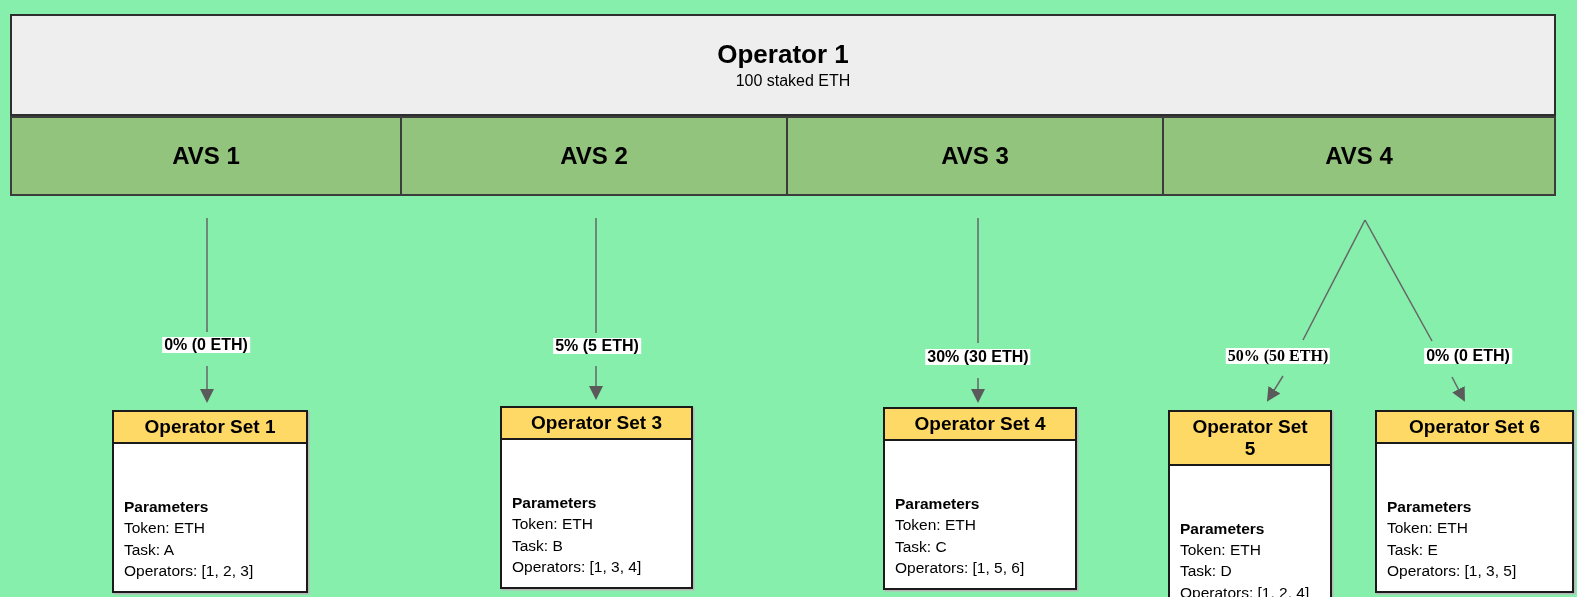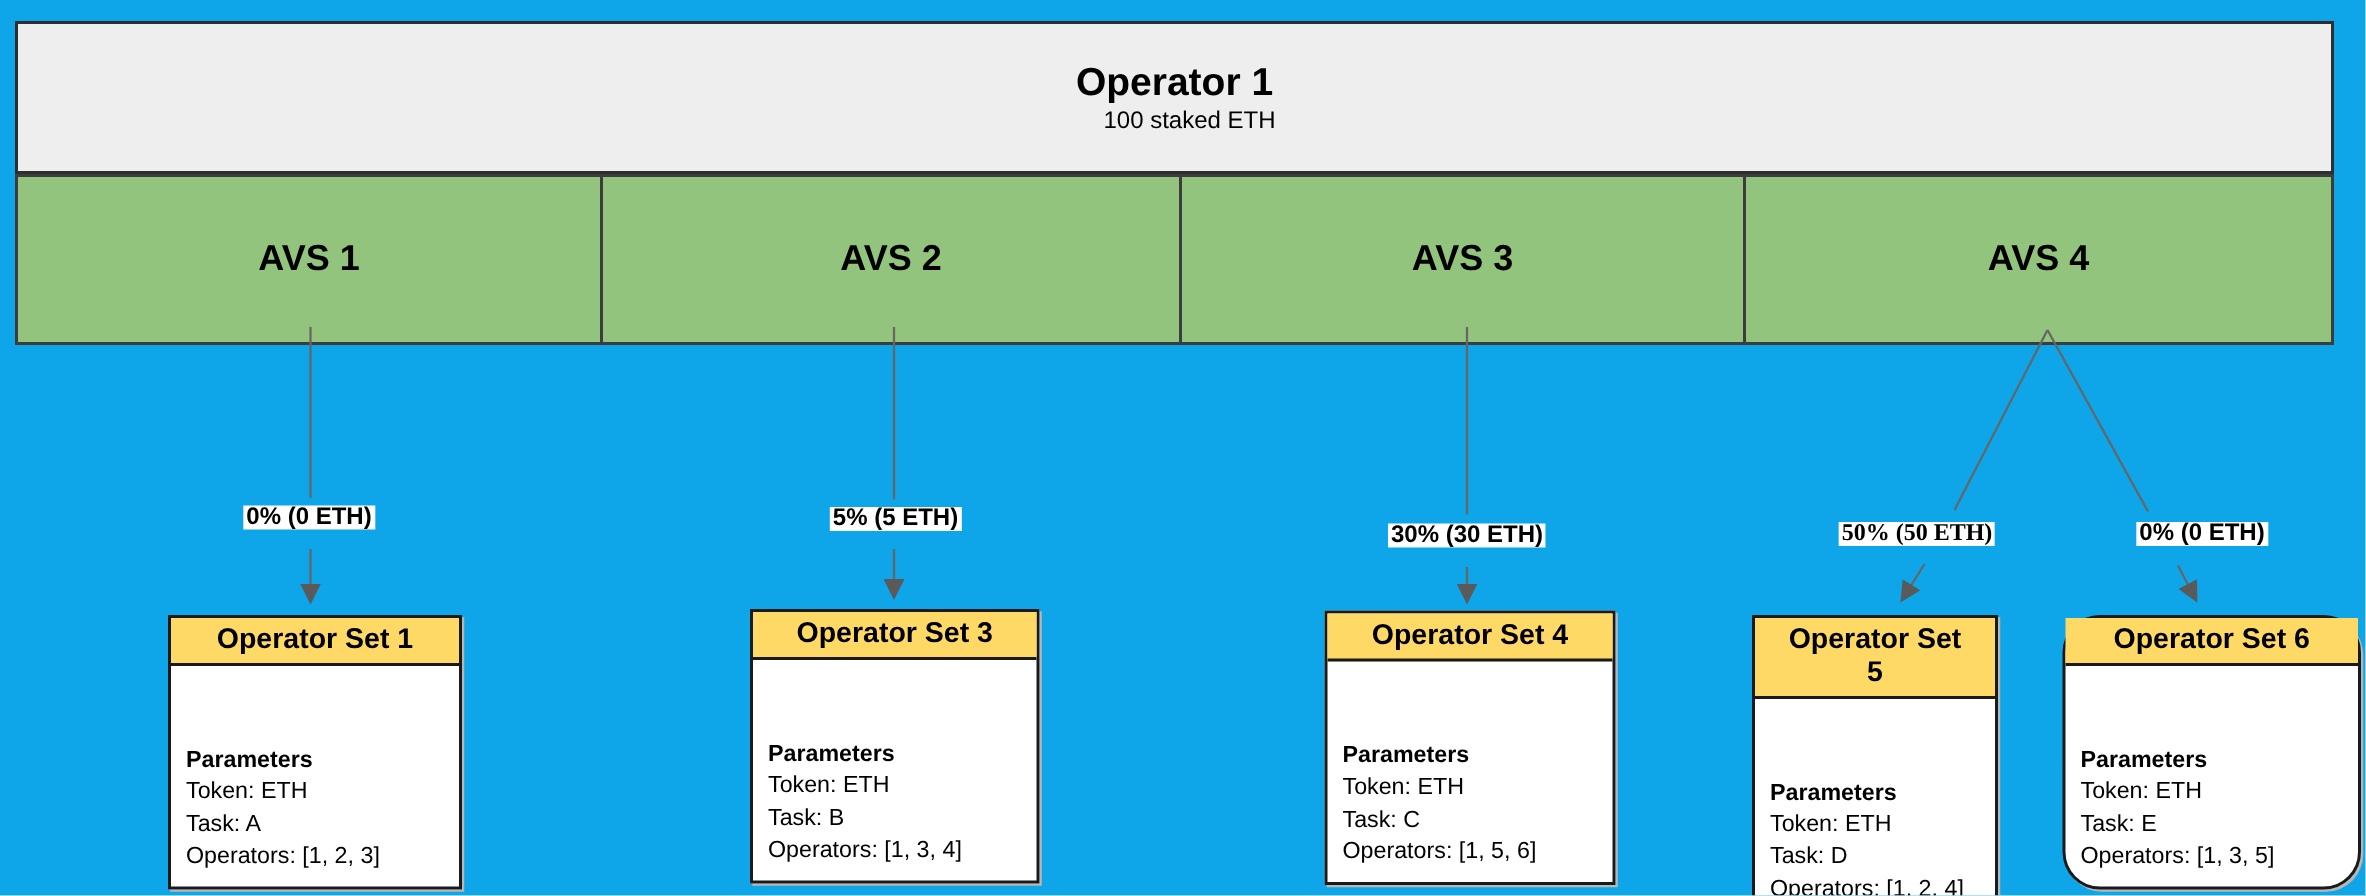--- a/index.html
+++ b/index.html
@@ -1,21 +1,21 @@
 <!DOCTYPE html>
 <html><head>
 <meta charset="utf-8">
 <style>
   html, body { margin: 0; padding: 0; background: #ffffff; }
   * { box-sizing: border-box; }
   .canvas {
     position: relative;
     width: 1577px;
     height: 597px;
-    background: #0ea5e9;
+    background: #86efac;
     font-family: "Liberation Sans", "DejaVu Sans", sans-serif;
     color: #000000;
     overflow: hidden;
   }
 
   
   .operator-box {
     position: absolute;
     left: 10px; top: 14px;
     width: 1546px; height: 102px;
@@ -25,21 +25,21 @@
     align-items: center; justify-content: center;
     text-align: center;
   }
   .operator-title { font-size: 26px; font-weight: bold; line-height: 1.15; }
   .operator-subtitle { font-size: 16px; margin-top: 3px; margin-left: 20px; }
 
   
   .avs-row {
     position: absolute;
     left: 10px; top: 116px;
-    width: 1546px; height: 114px;
+    width: 1546px; height: 80px;
     display: flex;
     border: 2px solid #3c3c3c;
     background: #93c47d;
   }
   .avs-cell {
     display: flex; align-items: center; justify-content: center;
     background: #93c47d;
     border-right: 2px solid #3c3c3c;
     font-size: 24px; font-weight: bold;
   }
@@ -179,21 +179,21 @@
   <div class="op-set" style="left:1168px; top:410px; width:164px;">
     <div class="hdr">Operator Set 5</div>
     <div class="body">
       <div class="param-head">Parameters</div>
       <div>Token: ETH</div>
       <div>Task: D</div>
       <div>Operators: [1, 2, 4]</div>
     </div>
   </div>
 
-  <div class="op-set" style="left:1375px; top:410px; width:199px;border-radius:25px;">
+  <div class="op-set" style="left:1375px; top:410px; width:199px;">
     <div class="hdr">Operator Set 6</div>
     <div class="body">
       <div class="param-head">Parameters</div>
       <div>Token: ETH</div>
       <div>Task: E</div>
       <div>Operators: [1, 3, 5]</div>
     </div>
   </div>
 
 </div>

